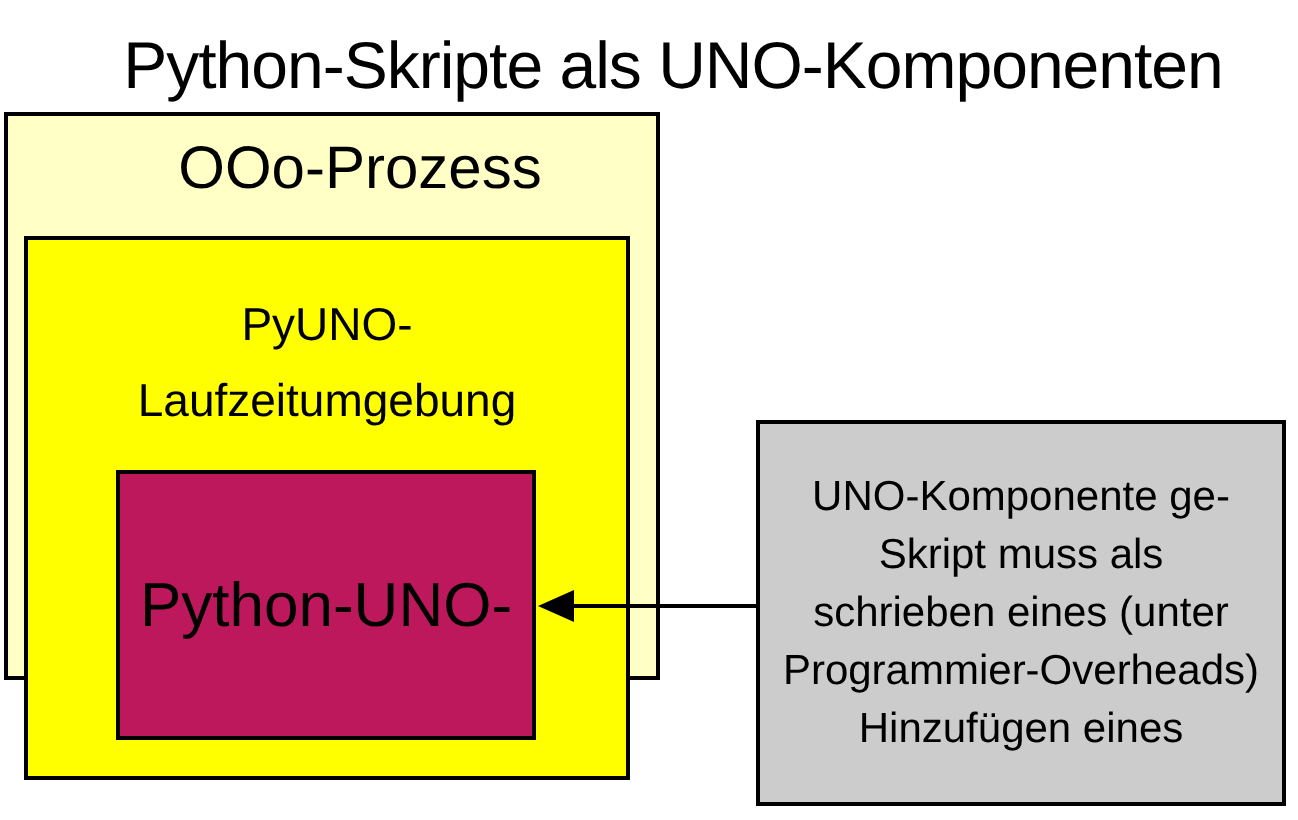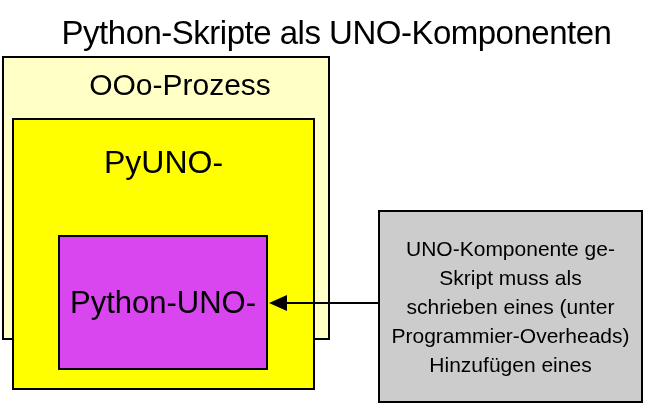--- a/index.html
+++ b/index.html
@@ -49,29 +49,29 @@
   .runtime-box {
     left: 8px;
     top: 60px;
     width: 303px;
     height: 272px;
     background: #ffff00;
   }
   .runtime-label {
     text-align: center;
     padding-top: 23px;
-    font-size: 32px;
+    font-size: 23px;
     line-height: 38px;
   }
   .component-box {
     left: 44px;
     top: 115px;
     width: 210px;
     height: 135px;
-    background: #d946ef;
+    background: #be185d;
     display: flex;
     flex-direction: column;
     align-items: center;
     justify-content: center;
     font-size: 31px;
     line-height: 46px;
     text-align: center;
   }
   .note-box {
     left: 378px;
@@ -112,20 +112,21 @@
 <div class="canvas">
 
   <h1 class="title">Python-Skripte als UNO-Komponenten</h1>
 
   <div class="box outer-box">
     <div class="outer-label">OOo-Prozess</div>
 
     <div class="box runtime-box">
       <div class="runtime-label">
         <div>PyUNO-</div>
+        <div>Laufzeitumgebung</div>
       </div>
 
       <div class="box component-box">
         <div>Python-UNO-</div>
       </div>
     </div>
   </div>
 
   <div class="box note-box">
     <div>UNO-Komponente ge-</div>

